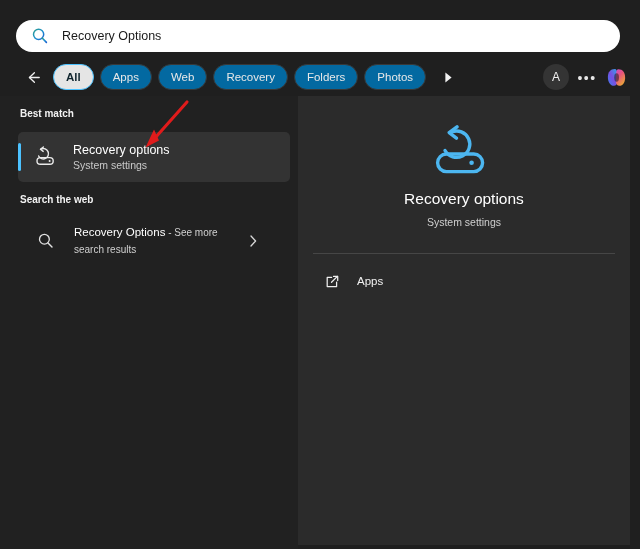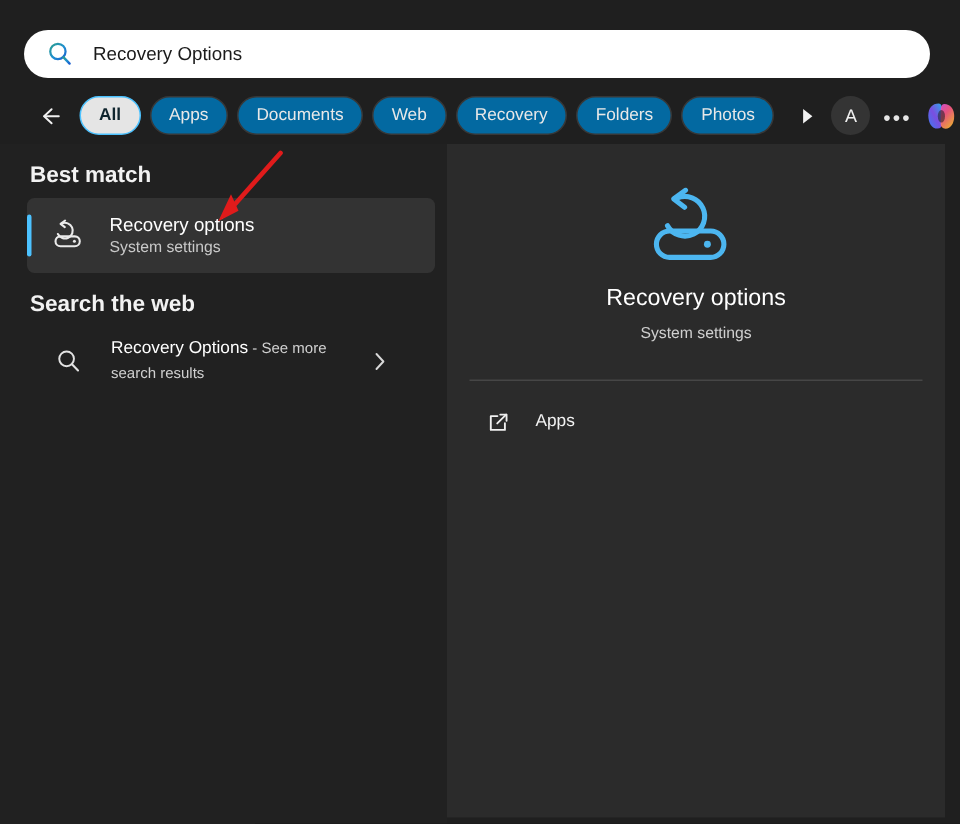--- a/index.html
+++ b/index.html
@@ -149,21 +149,21 @@
   
   #left-panel {
     position: absolute;
     left: 0px;
     top: 96px;
     width: 298px;
     height: 453px;
     background: #212121;
   }
   .section-header {
-    font-size: 15px;
+    font-size: 10px;
     font-weight: bold;
     color: #f2f2f2;
     padding-left: 20px;
   }
   #best-match-header { position: absolute; top: 12px; left: 0; }
   #web-search-header  { position: absolute; top: 98px; left: 0; padding-left: 20px; }
 
   #best-match-row {
     position: absolute;
     left: 18px;
@@ -340,21 +340,20 @@
 
     <div id="back-button">
       <svg width="15" height="15" viewBox="0 0 15 15">
         <path d="M8.4 2.8 L3.4 7.5 L8.4 12.2" fill="none" stroke="#f0f0f0" stroke-width="1.3" stroke-linecap="round" stroke-linejoin="round"></path>
         <line x1="3.6" y1="7.5" x2="13.2" y2="7.5" stroke="#f0f0f0" stroke-width="1.3" stroke-linecap="round"></line>
       </svg>
     </div>
 
     <div class="pill active">All</div>
     <div class="pill">Apps</div>
-    <div class="pill">Documents</div>
     <div class="pill">Web</div>
     <div class="pill">Recovery</div>
     <div class="pill">Folders</div>
     <div class="pill">Photos</div>
 
     <div id="more-pills-arrow">
       <svg width="11" height="13" viewBox="0 0 11 13">
         <path d="M2.4 1.6 L8.6 6.5 L2.4 11.4 Z" fill="#f2f2f2"></path>
       </svg>
     </div>

